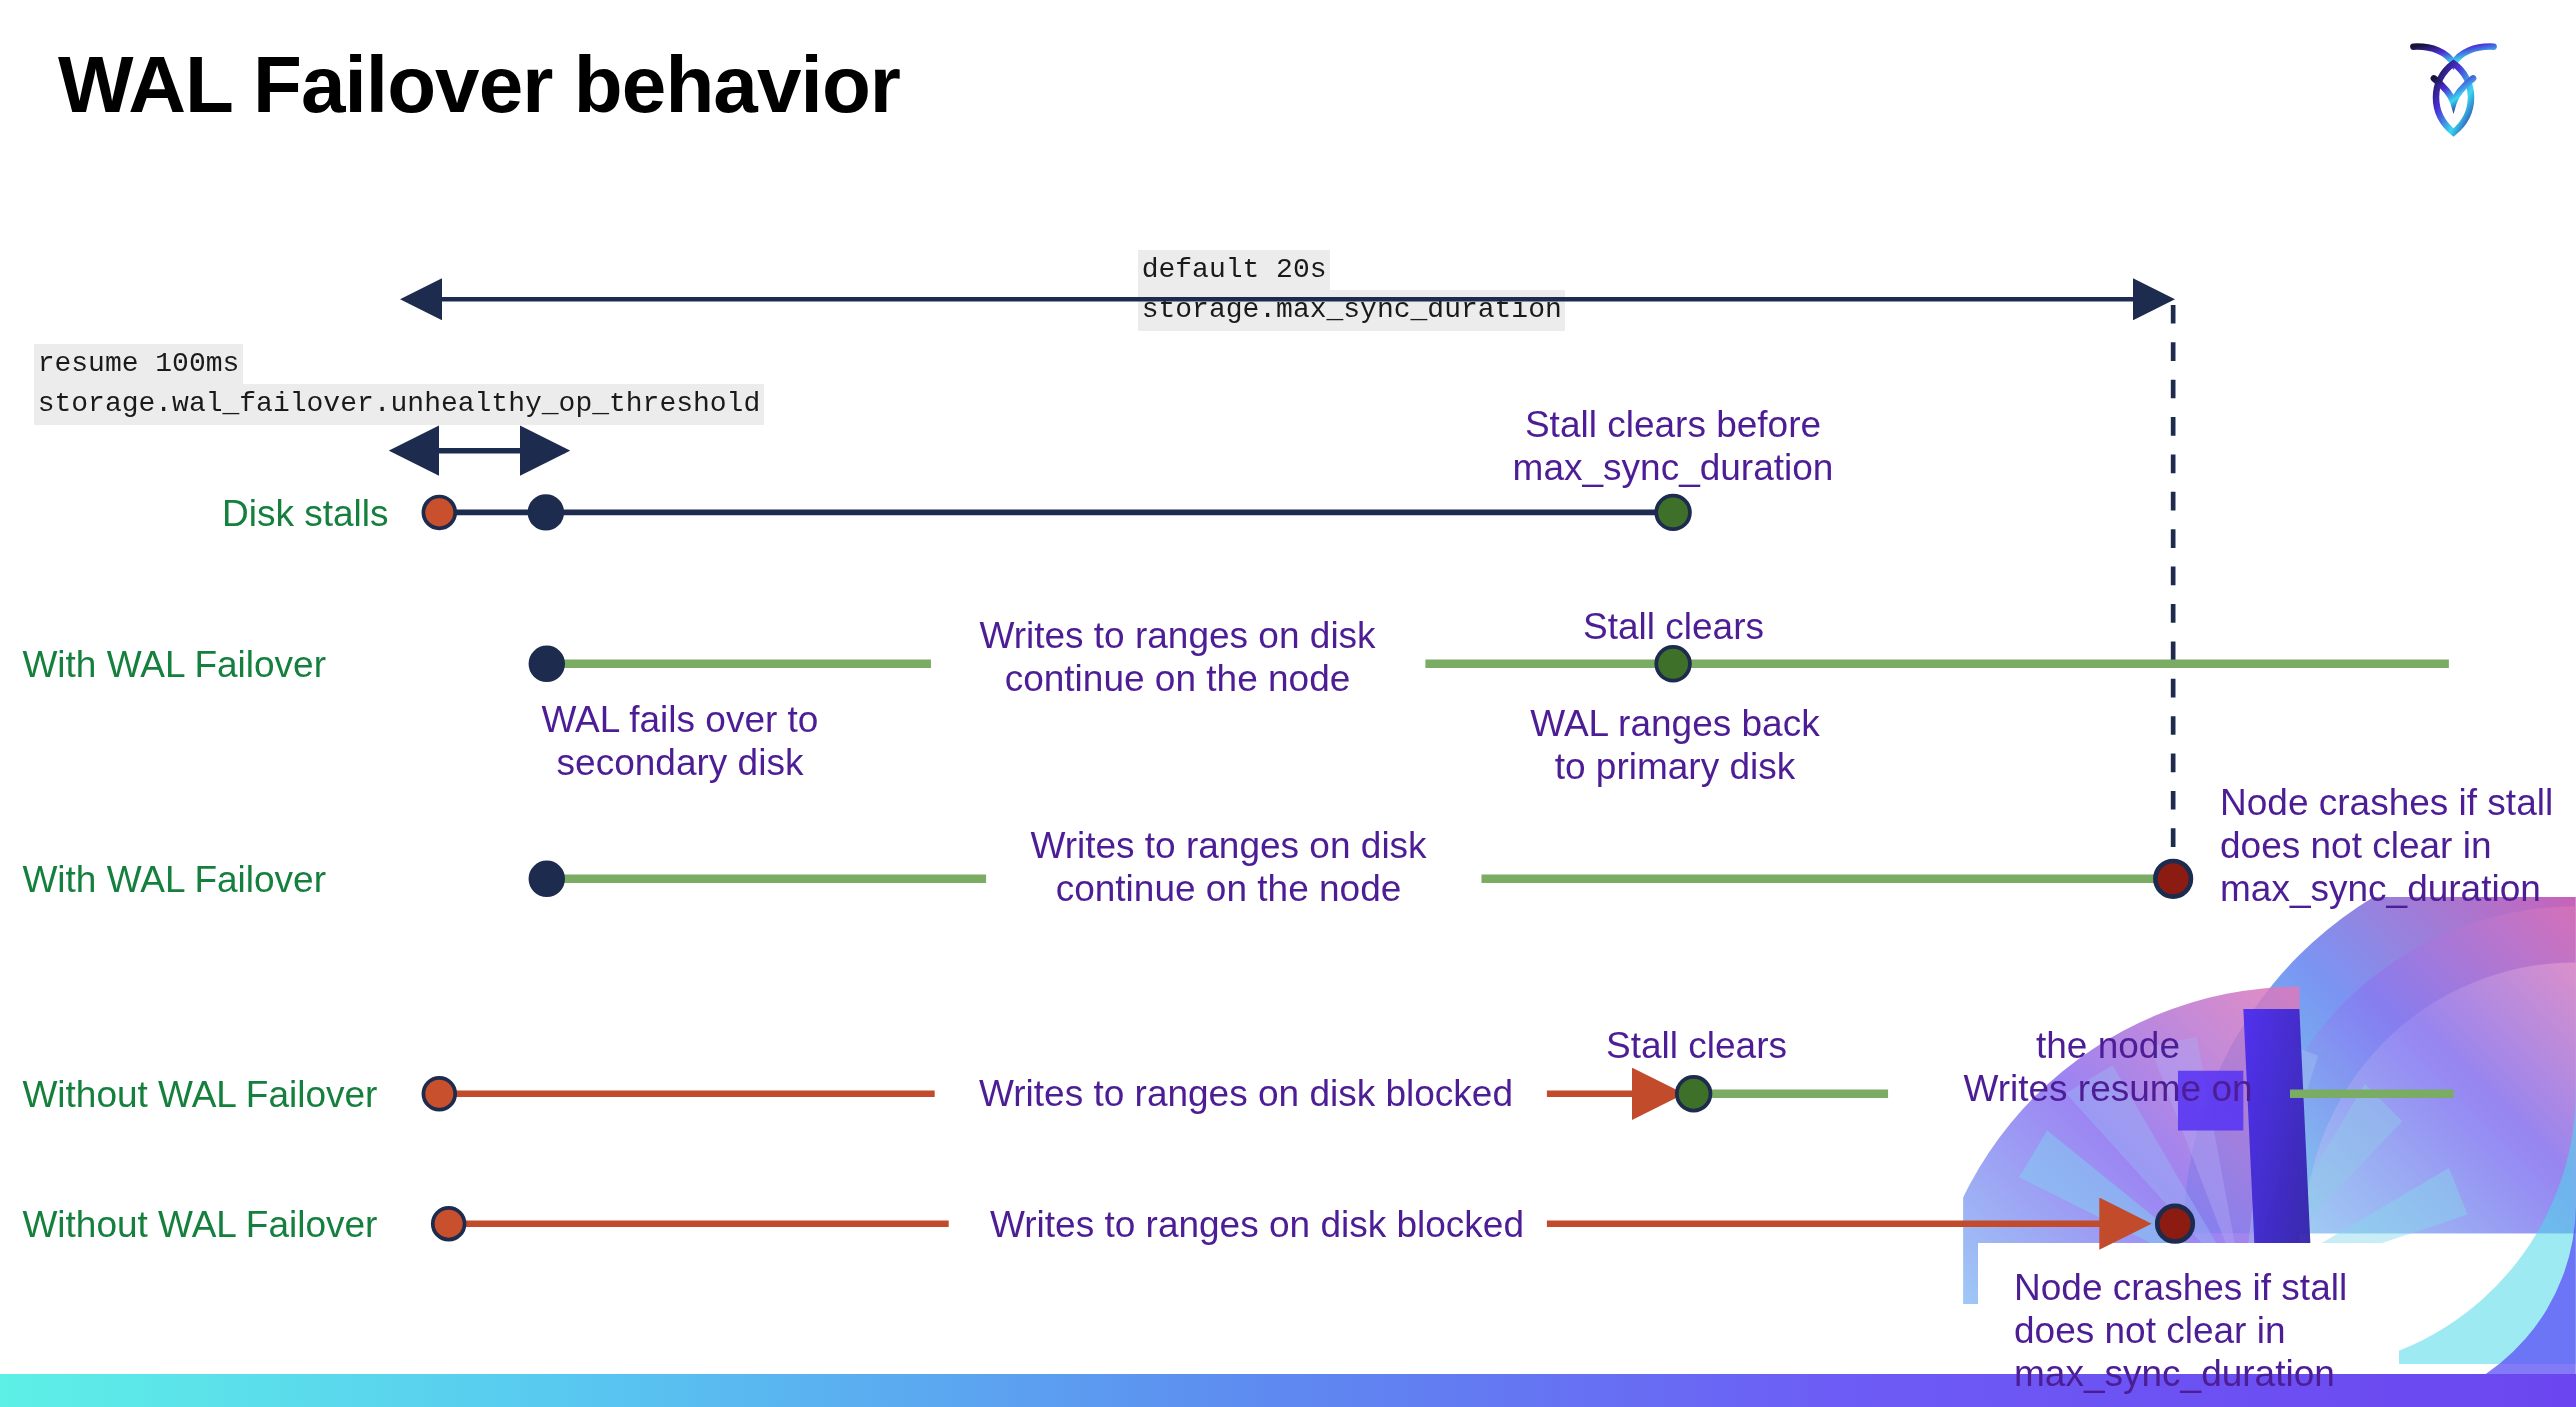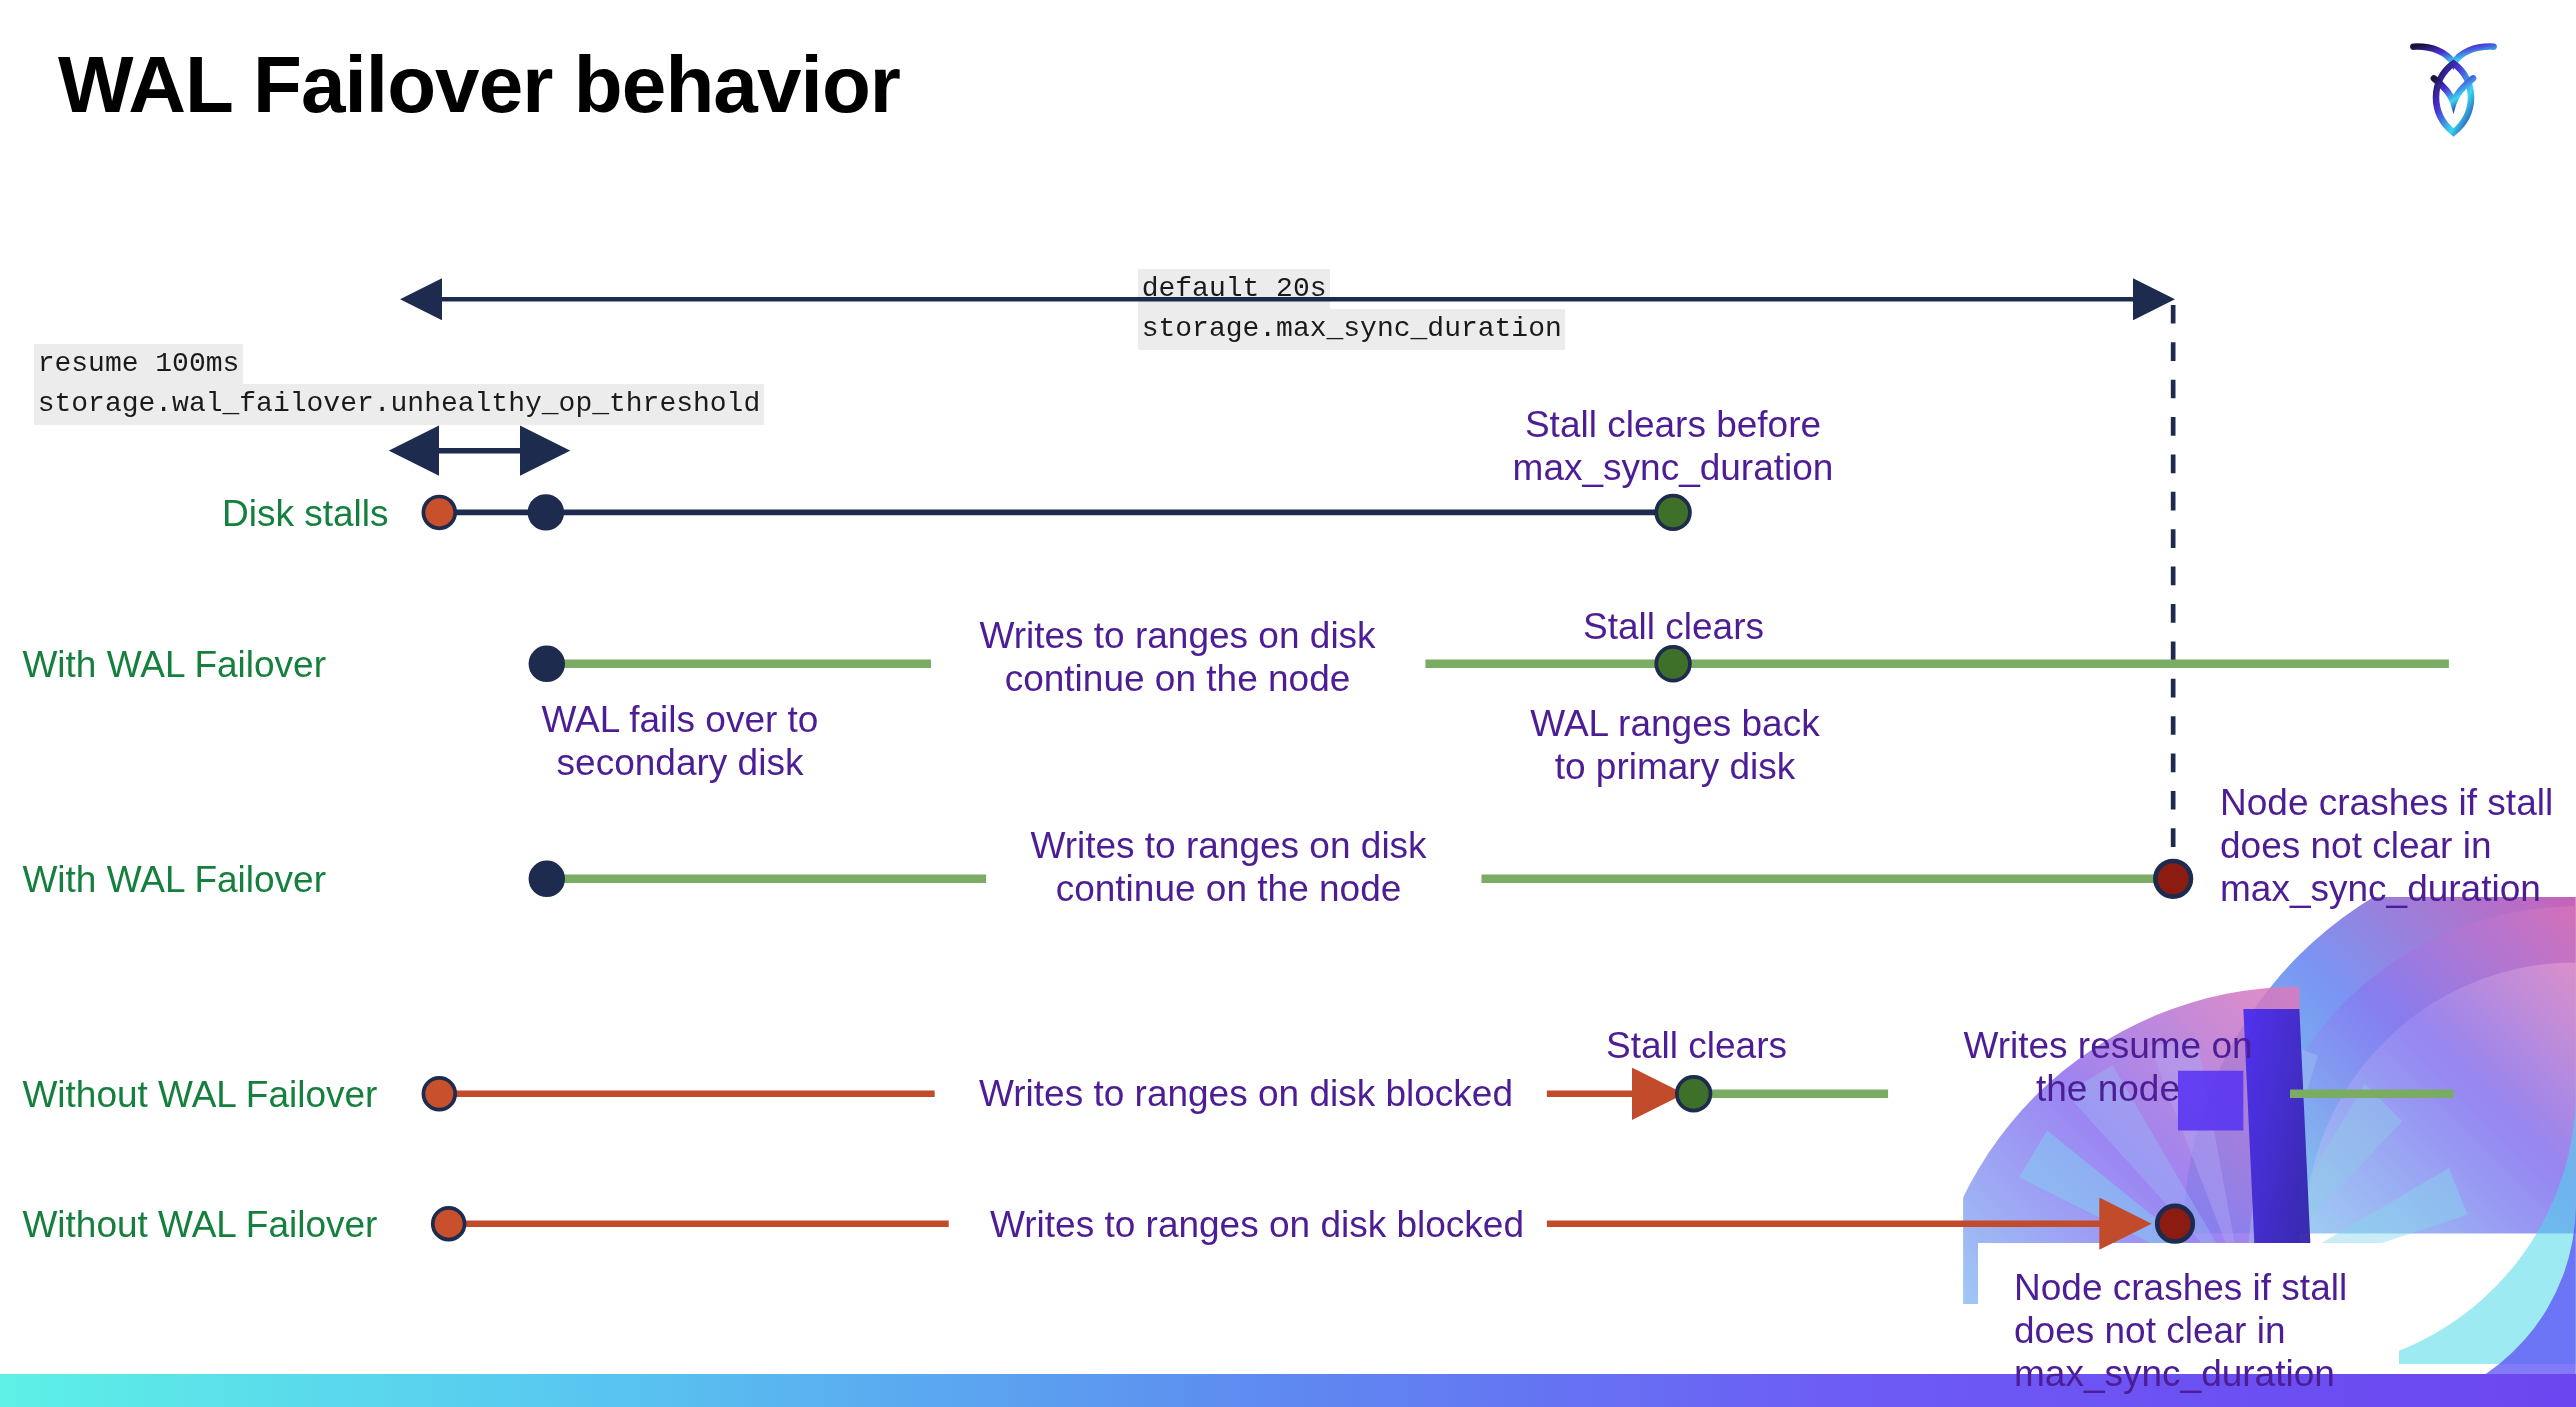--- a/index.html
+++ b/index.html
@@ -16,21 +16,21 @@
     font-size:80px; font-weight:bold; letter-spacing:-0.9px;
     color:#000; line-height:1.05;
   }
 
   
   #logo{ left:2402px; top:28px; width:103px; height:112px; }
 
   
   .code-block{ font-family:"Liberation Mono", monospace; font-size:28px; line-height:1.38; color:#1a1a1a;}
   .code-block span{ background:#ececec; display:inline-block; padding:0.9px 3.7px;}
-  #code-top{ left:1138px; top:250px; text-align:left;margin-top:19px;}
+  #code-top{ left:1138px; top:250px; text-align:left;}
   #code-left{ left:34px; top:344px; text-align:left;}
 
   
   #vector{ left:0; top:0; width:2576px; height:1408px; }
 
   
   .row-label{ font-size:37px; color:#15803d; white-space:nowrap; }
 
   
   .annot{ font-size:37px; color:#4c1d95; line-height:1.16; }
@@ -236,22 +236,22 @@
   <div>Node crashes if stall</div>
   <div>does not clear in</div>
   <div>max_sync_duration</div>
 </div>
 
 <div class="abs annot center" style="left:942px; top:1073px; width:608px;">Writes to ranges on disk  blocked</div>
 
 <div class="abs annot center" style="left:1519px; top:1025px; width:355px;">Stall clears</div>
 
 <div class="abs annot center" style="left:1921px; top:1025px; width:374px;">
+  <div>the node</div>
   <div>Writes resume on</div>
-  <div>the node</div>
 </div>
 
 <div class="abs annot center" style="left:953px; top:1204px; width:608px;">Writes to ranges on disk  blocked</div>
 
 <div class="abs annot left" style="left:2014px; top:1267px; width:374px;">
   <div>Node crashes if stall</div>
   <div>does not clear in</div>
   <div>max_sync_duration</div>
 </div>
 

